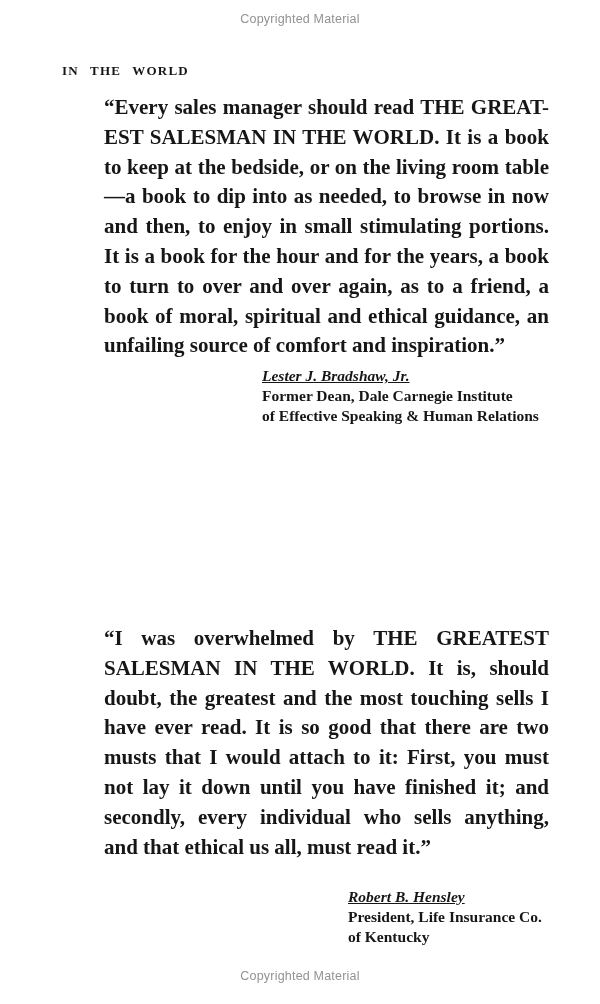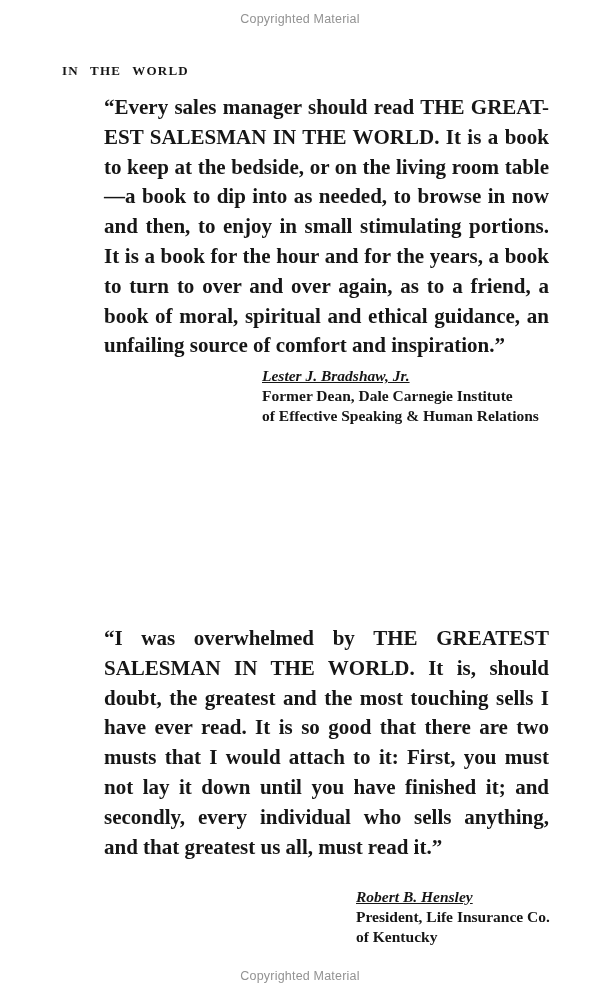--- a/index.html
+++ b/index.html
@@ -39,21 +39,21 @@
     margin-left:48px;
   }
   .quote .ln.last{
     text-align-last:left;
   }
   .attribution{
     position:absolute;
     font-size:15.5px;font-weight:bold;line-height:19.8px;
   }
   .attribution.a1{left:262px;top:366px;}
-  .attribution.a2{left:356px;top:887px;}
+  .attribution.a2{left:348px;top:887px;}
   .attribution .name{font-style:italic;text-decoration:underline;}
 </style>
 </head>
 <body>
 
 <div class="page">
 
   <div class="banner top">Copyrighted Material</div>
 
   <div class="running-header">IN THE WORLD</div>
@@ -77,21 +77,21 @@
   </div>
 
   <div class="quote q2">
     <div class="ln">“I was overwhelmed by THE GREATEST</div>
     <div class="ln">SALESMAN IN THE WORLD. It is, should</div>
     <div class="ln">doubt, the greatest and the most touching sells I</div>
     <div class="ln">have ever read. It is so good that there are two</div>
     <div class="ln">musts that I would attach to it: First, you must</div>
     <div class="ln">not lay it down until you have finished it; and</div>
     <div class="ln">secondly, every individual who sells anything,</div>
-    <div class="ln last">and that greatest us all, must read it.”</div>
+    <div class="ln last">and that ethical us all, must read it.”</div>
   </div>
 
   <div class="attribution a2">
     <div class="name">Robert B. Hensley</div>
     <div class="title">President, Life Insurance Co.</div>
     <div class="title">of Kentucky</div>
   </div>
 
   <div class="banner bottom">Copyrighted Material</div>
 

